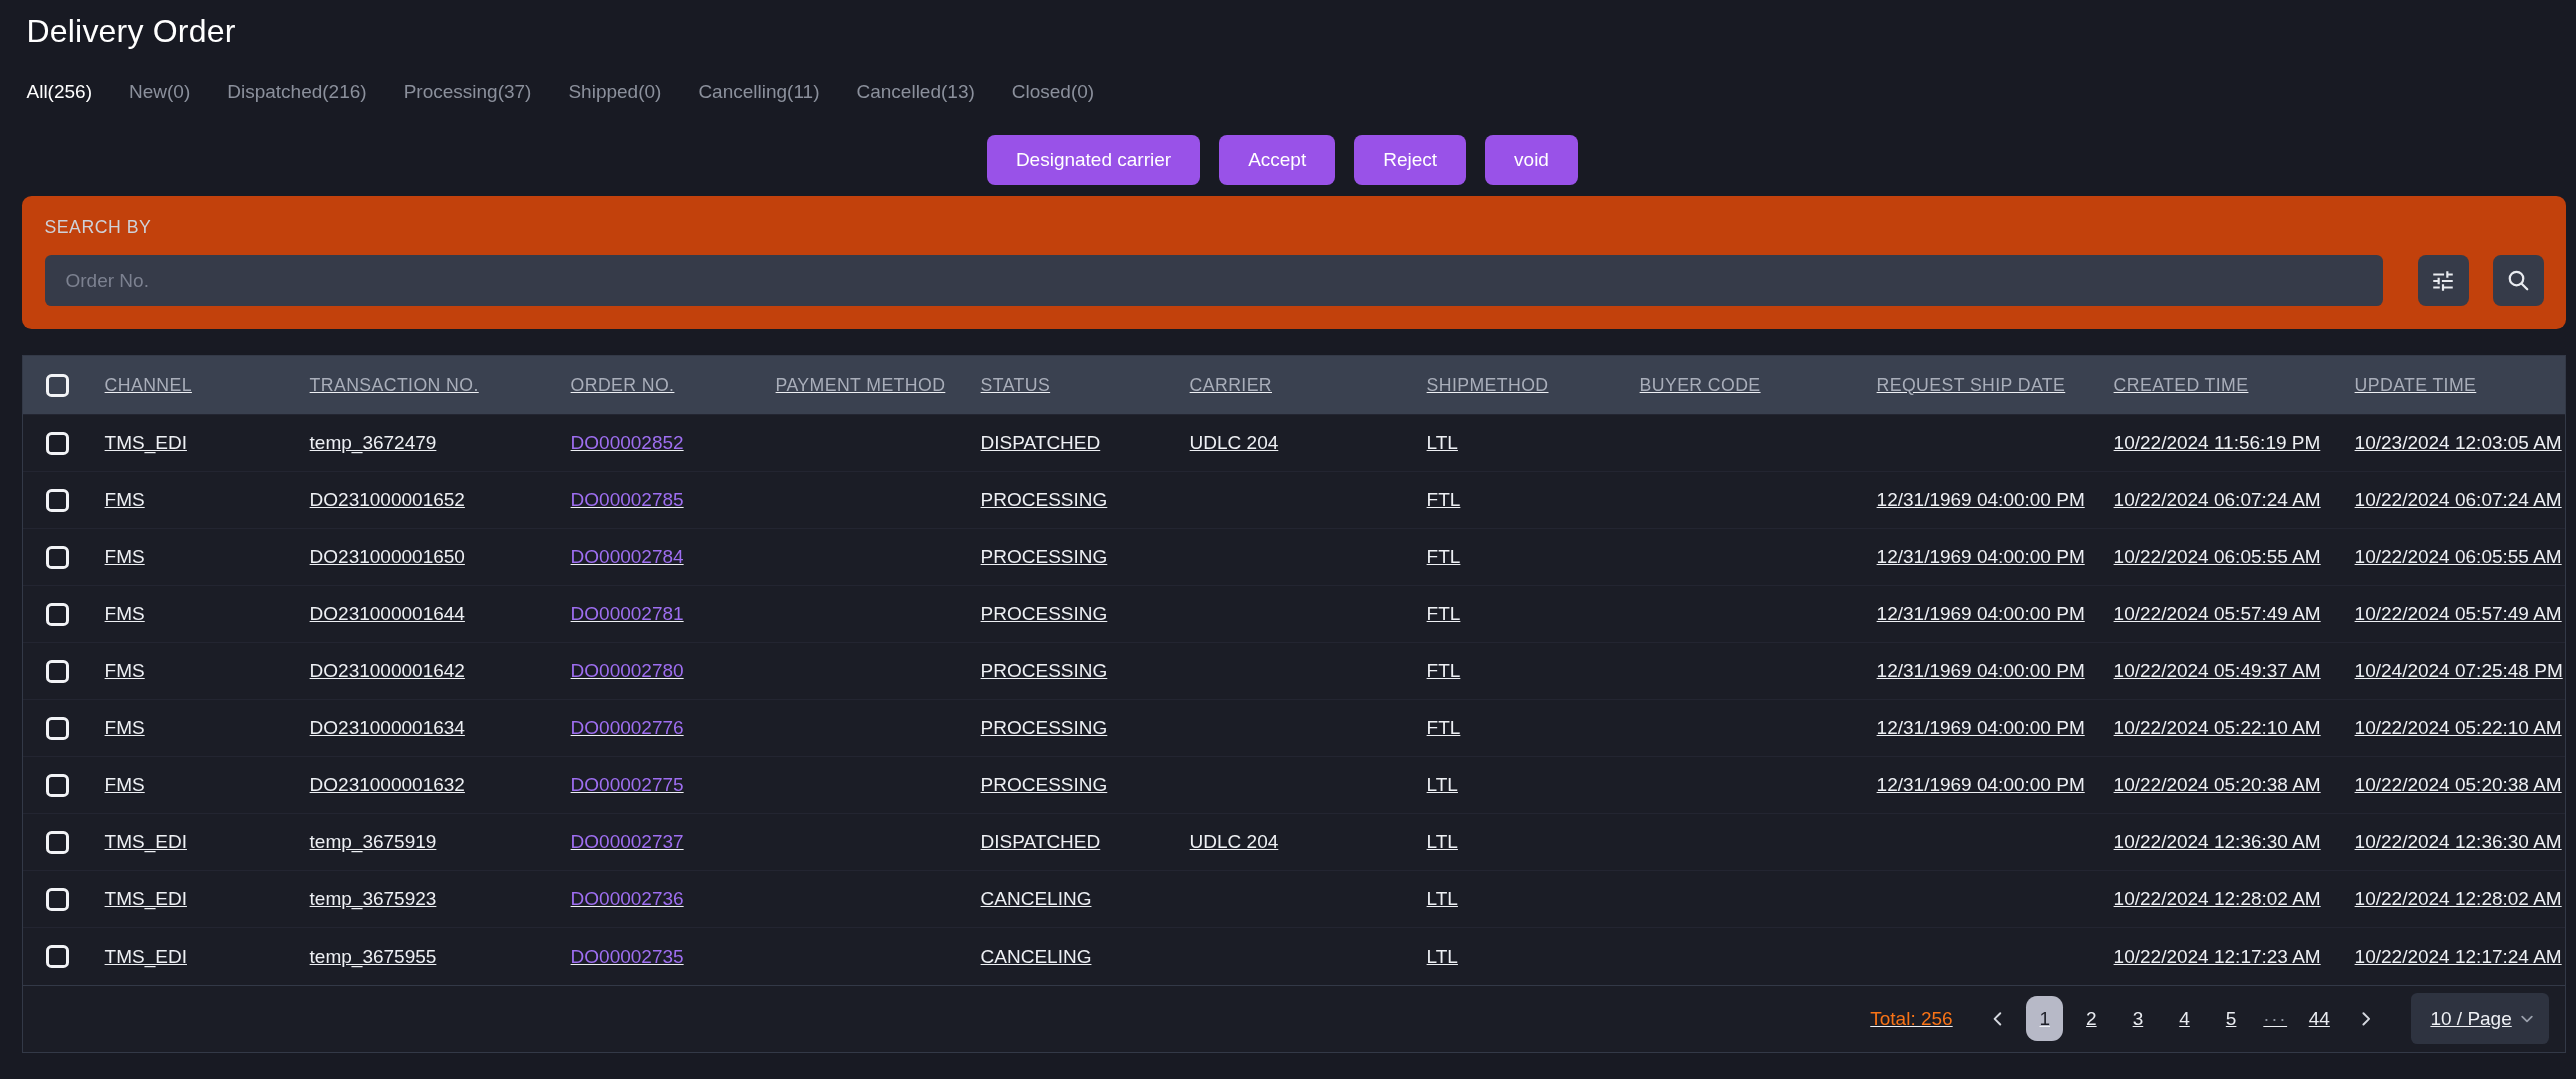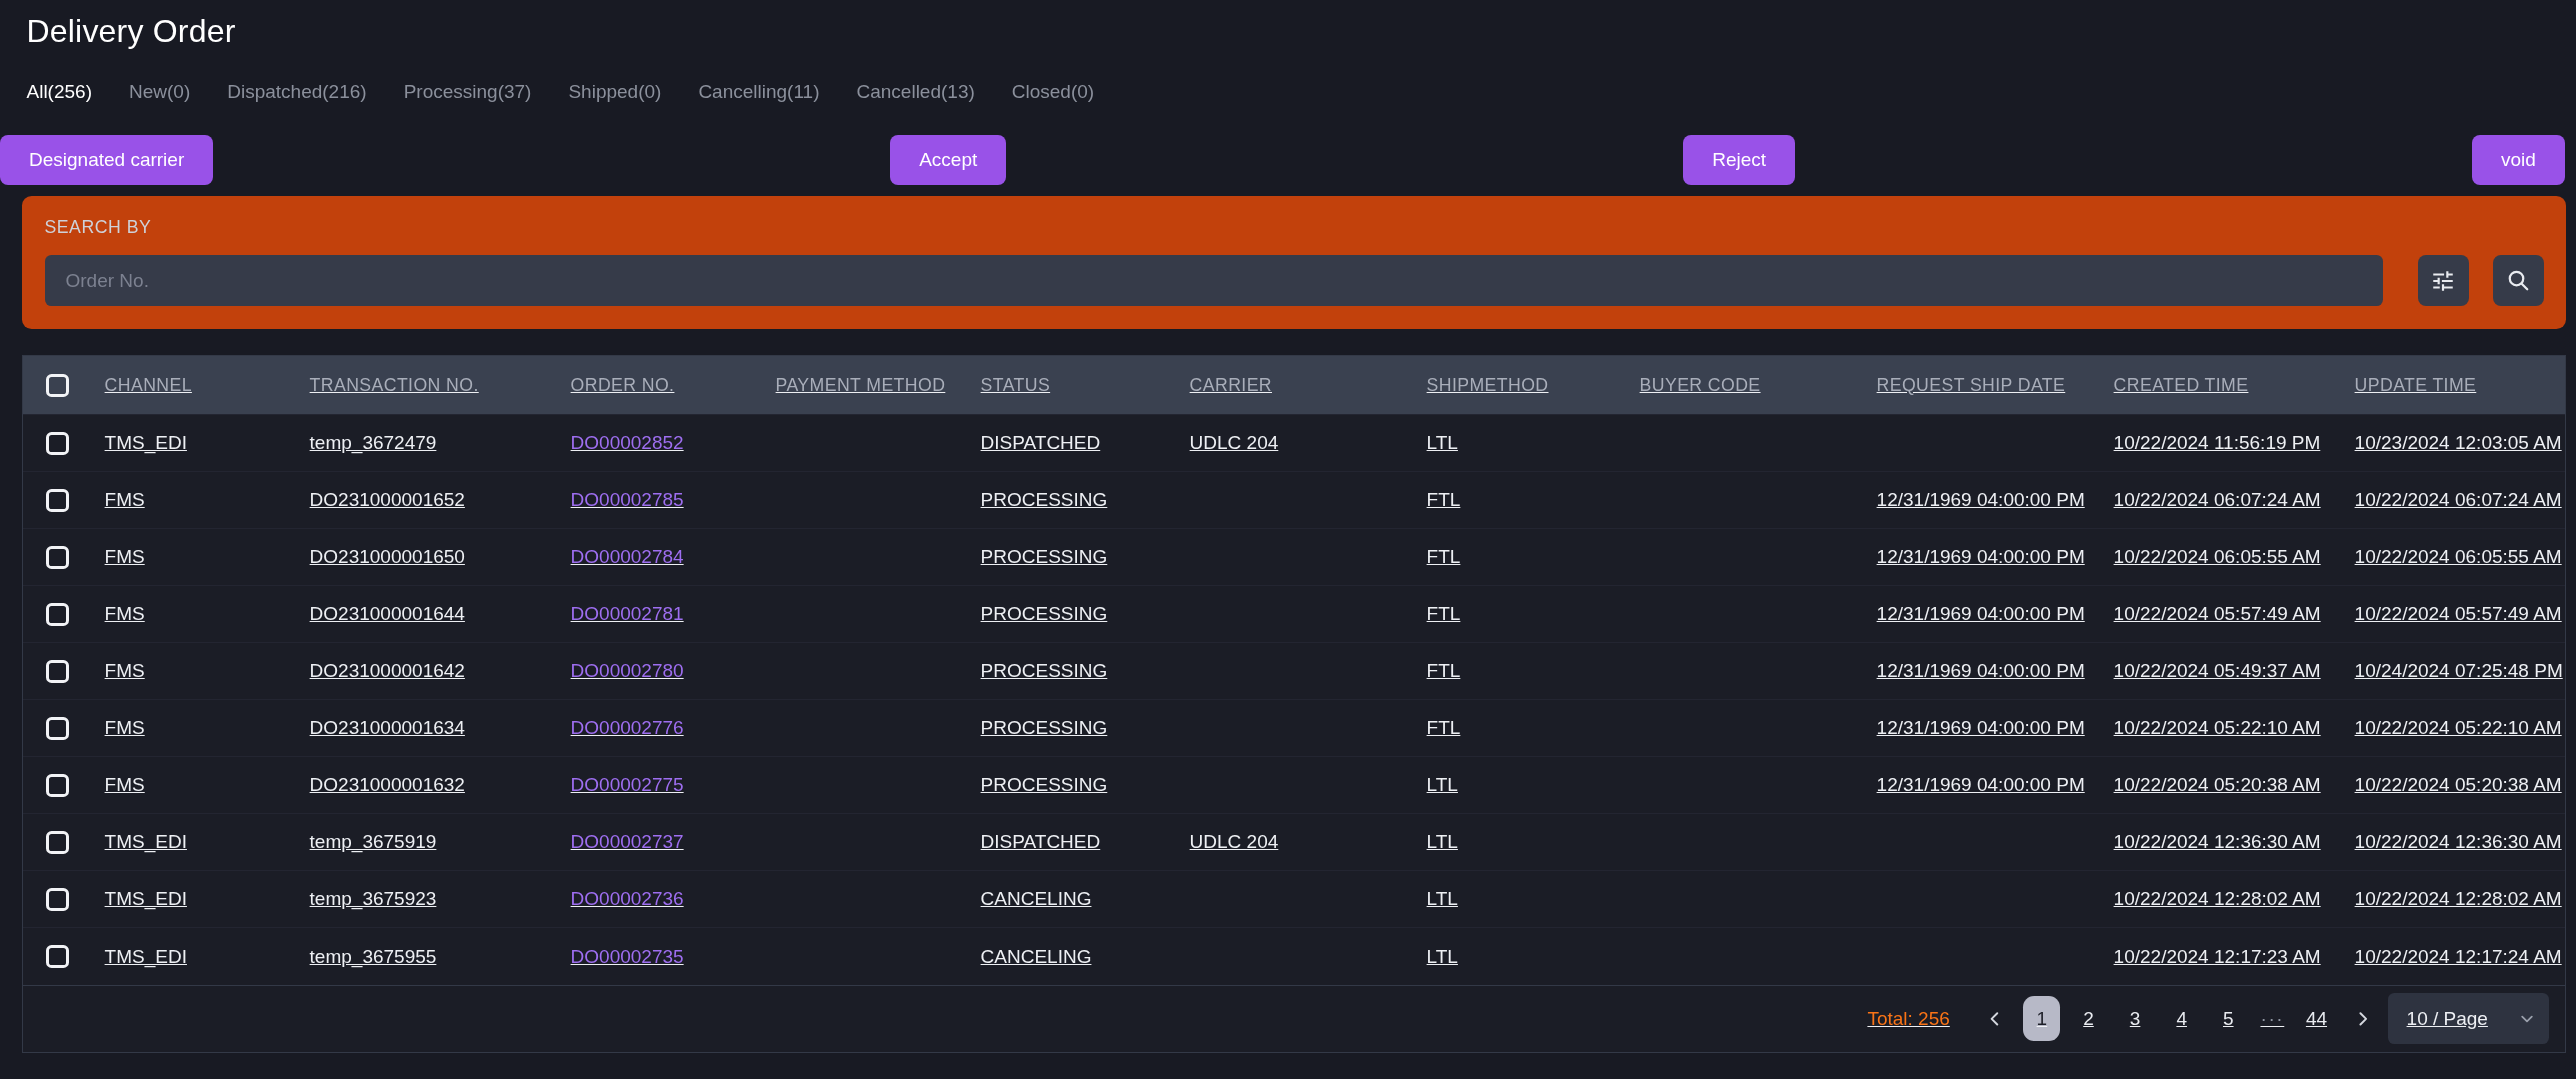--- a/index.html
+++ b/index.html
@@ -33,21 +33,21 @@
     color: #8b909c;
     padding: 0;
     white-space: nowrap;
   }
   .tab.active { color: #ffffff; }
 
   
   .actions {
     margin-top: 32px;
     display: flex;
-    justify-content: space-between;
+    justify-content: center;
     align-items: center;
     gap: 19px;
     padding-right: 11.2px;
   }
   .btn-purple {
     height: 50px;
     border: none;
     border-radius: 8px;
     background: #9952e8;
     color: #ffffff;
@@ -161,28 +161,28 @@
     font-size: 19px;
     color: #e9ebf0;
     border-radius: 11.2px;
   }
   .page-num.active { background: #b7b9c7; color: #1d1f28; }
   .pg-ellipsis {
     width: 32px; text-align: center;
     color: #8d93a0; font-size: 19px; letter-spacing: 1.6px;
   }
   .page-size-select {
-    margin-left: 6px;
+    margin-left: 27px;
     height: 51px;
     min-width: 138px;
     background: #2e3340;
     border: none;
     border-radius: 6.4px;
     display: flex; align-items: center; justify-content: space-between;
-    gap: 31px;
+    gap: 7px;
     padding: 0 14.5px 0 19px;
     font-family: inherit;
     font-size: 19px;
     color: #eef0f4;
     cursor: pointer;
   }
   svg { display: block; }
 </style>
 </head>
 <body>

